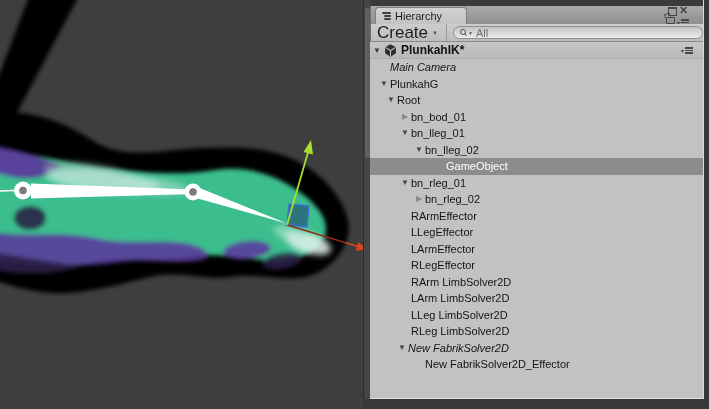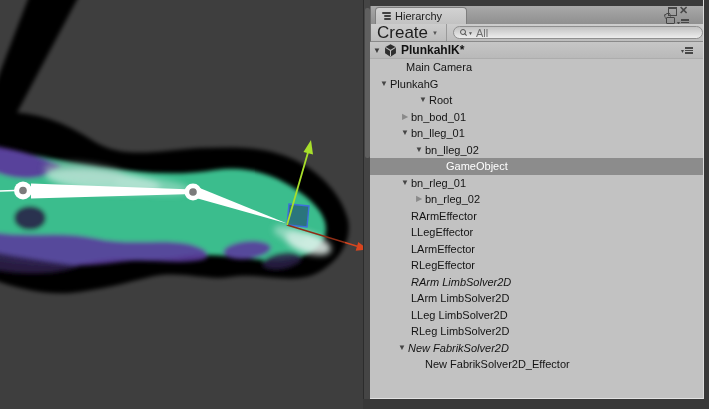--- a/index.html
+++ b/index.html
@@ -194,34 +194,34 @@
         <span class="tri">▾</span>
         <span class="bars">
             <i></i>
             <i></i>
             <i></i>
           </span>
       </div>
     </div>
 
     <div class="list">
-        <div class="row" style="padding-left: 24px;"><span class="arrow"></span><span>Main Camera</span></div>
+        <div class="row" style="padding-left: 8px; font-style: italic;"><span class="arrow"></span><span>Main Camera</span></div>
         <div class="row" style="padding-left: 8px;"><span class="arrow exp">▼</span><span>PlunkahG</span></div>
-        <div class="row" style="padding-left: 15px; margin-left: 32px;"><span class="arrow exp">▼</span><span>Root</span></div>
+        <div class="row" style="padding-left: 15px;"><span class="arrow exp">▼</span><span>Root</span></div>
         <div class="row" style="padding-left: 29px;"><span class="arrow col">▶</span><span>bn_bod_01</span></div>
         <div class="row" style="padding-left: 29px;"><span class="arrow exp">▼</span><span>bn_lleg_01</span></div>
         <div class="row" style="padding-left: 43px;"><span class="arrow exp">▼</span><span>bn_lleg_02</span></div>
         <div class="row selected" style="padding-left: 64px;"><span class="arrow"></span><span>GameObject</span></div>
         <div class="row" style="padding-left: 29px;"><span class="arrow exp">▼</span><span>bn_rleg_01</span></div>
         <div class="row" style="padding-left: 43px;"><span class="arrow col">▶</span><span>bn_rleg_02</span></div>
         <div class="row" style="padding-left: 29px;"><span class="arrow"></span><span>RArmEffector</span></div>
         <div class="row" style="padding-left: 29px;"><span class="arrow"></span><span>LLegEffector</span></div>
         <div class="row" style="padding-left: 29px;"><span class="arrow"></span><span>LArmEffector</span></div>
         <div class="row" style="padding-left: 29px;"><span class="arrow"></span><span>RLegEffector</span></div>
-        <div class="row" style="padding-left: 29px; font-style: italic;"><span class="arrow"></span><span>RArm LimbSolver2D</span></div>
+        <div class="row" style="padding-left: 29px;"><span class="arrow"></span><span>RArm LimbSolver2D</span></div>
         <div class="row" style="padding-left: 29px;"><span class="arrow"></span><span>LArm LimbSolver2D</span></div>
         <div class="row" style="padding-left: 29px;"><span class="arrow"></span><span>LLeg LimbSolver2D</span></div>
         <div class="row" style="padding-left: 29px;"><span class="arrow"></span><span>RLeg LimbSolver2D</span></div>
         <div class="row" style="padding-left: 26px; font-style: italic;"><span class="arrow exp">▼</span><span>New FabrikSolver2D</span></div>
         <div class="row" style="padding-left: 43px;"><span class="arrow"></span><span>New FabrikSolver2D_Effector</span></div>
       </div>
   </div>
 
   <div class="rightdark"></div>
   <div class="bottomdark"></div>

